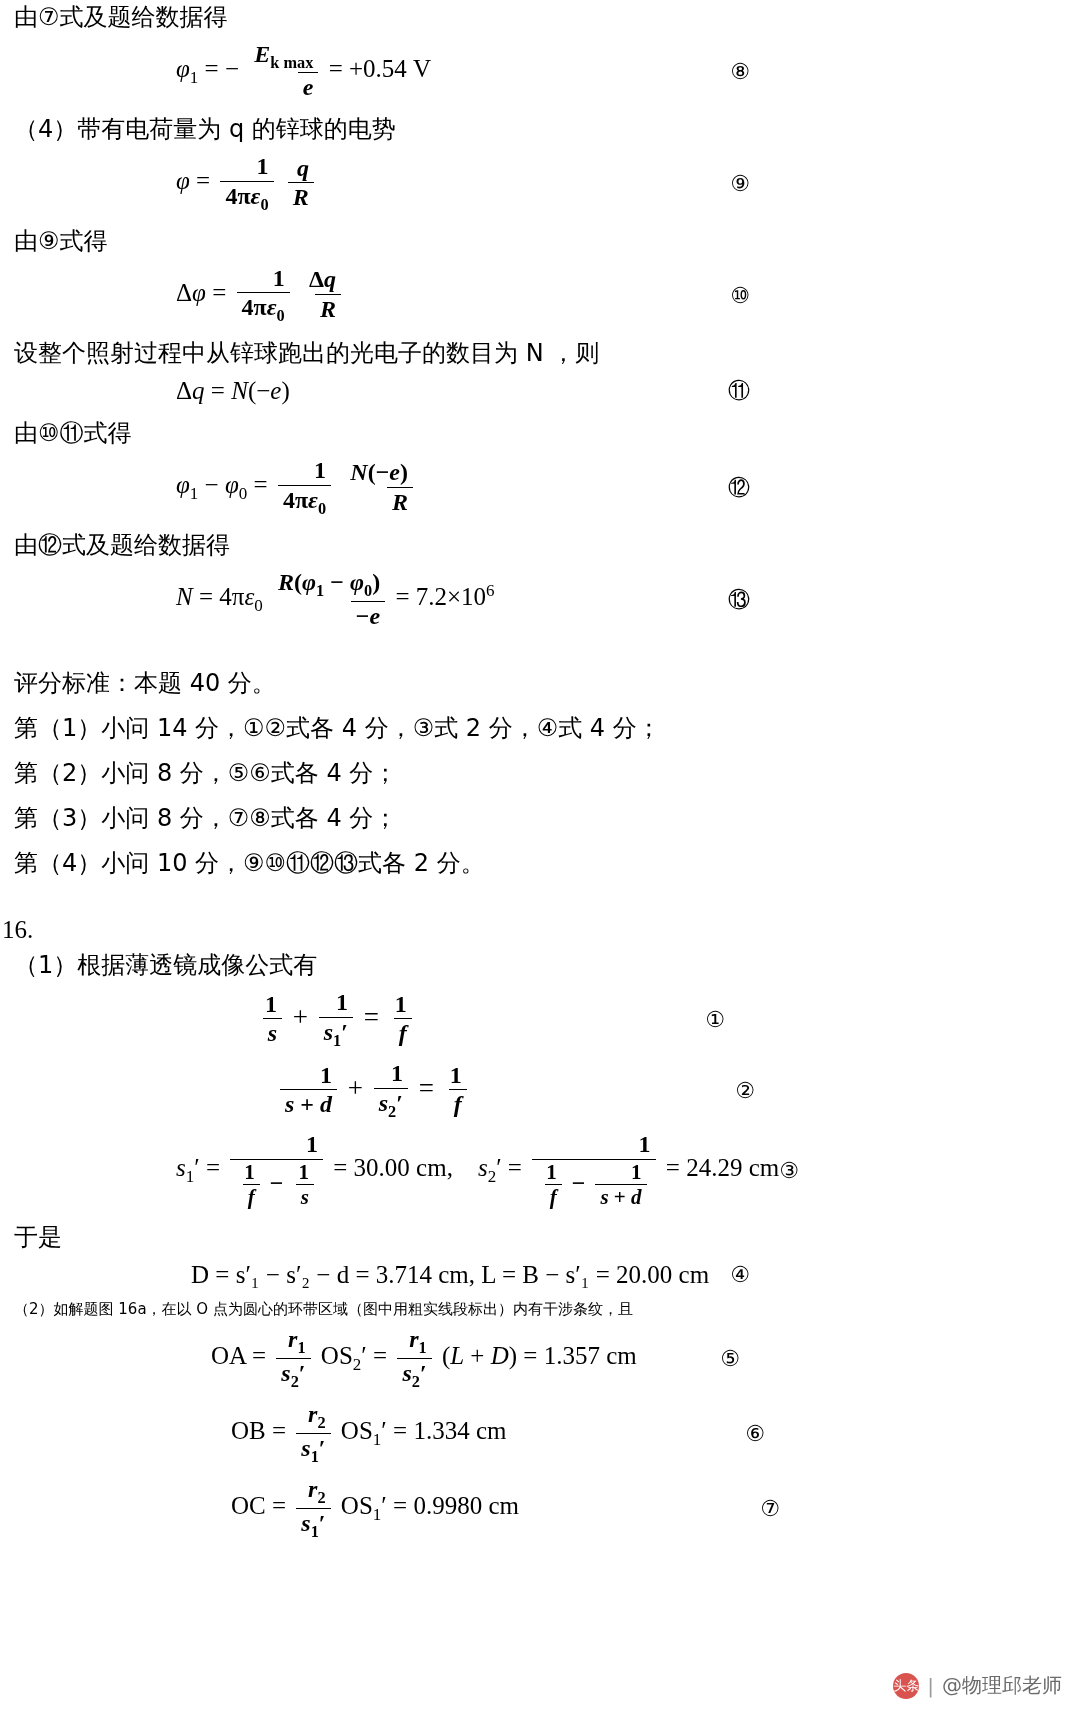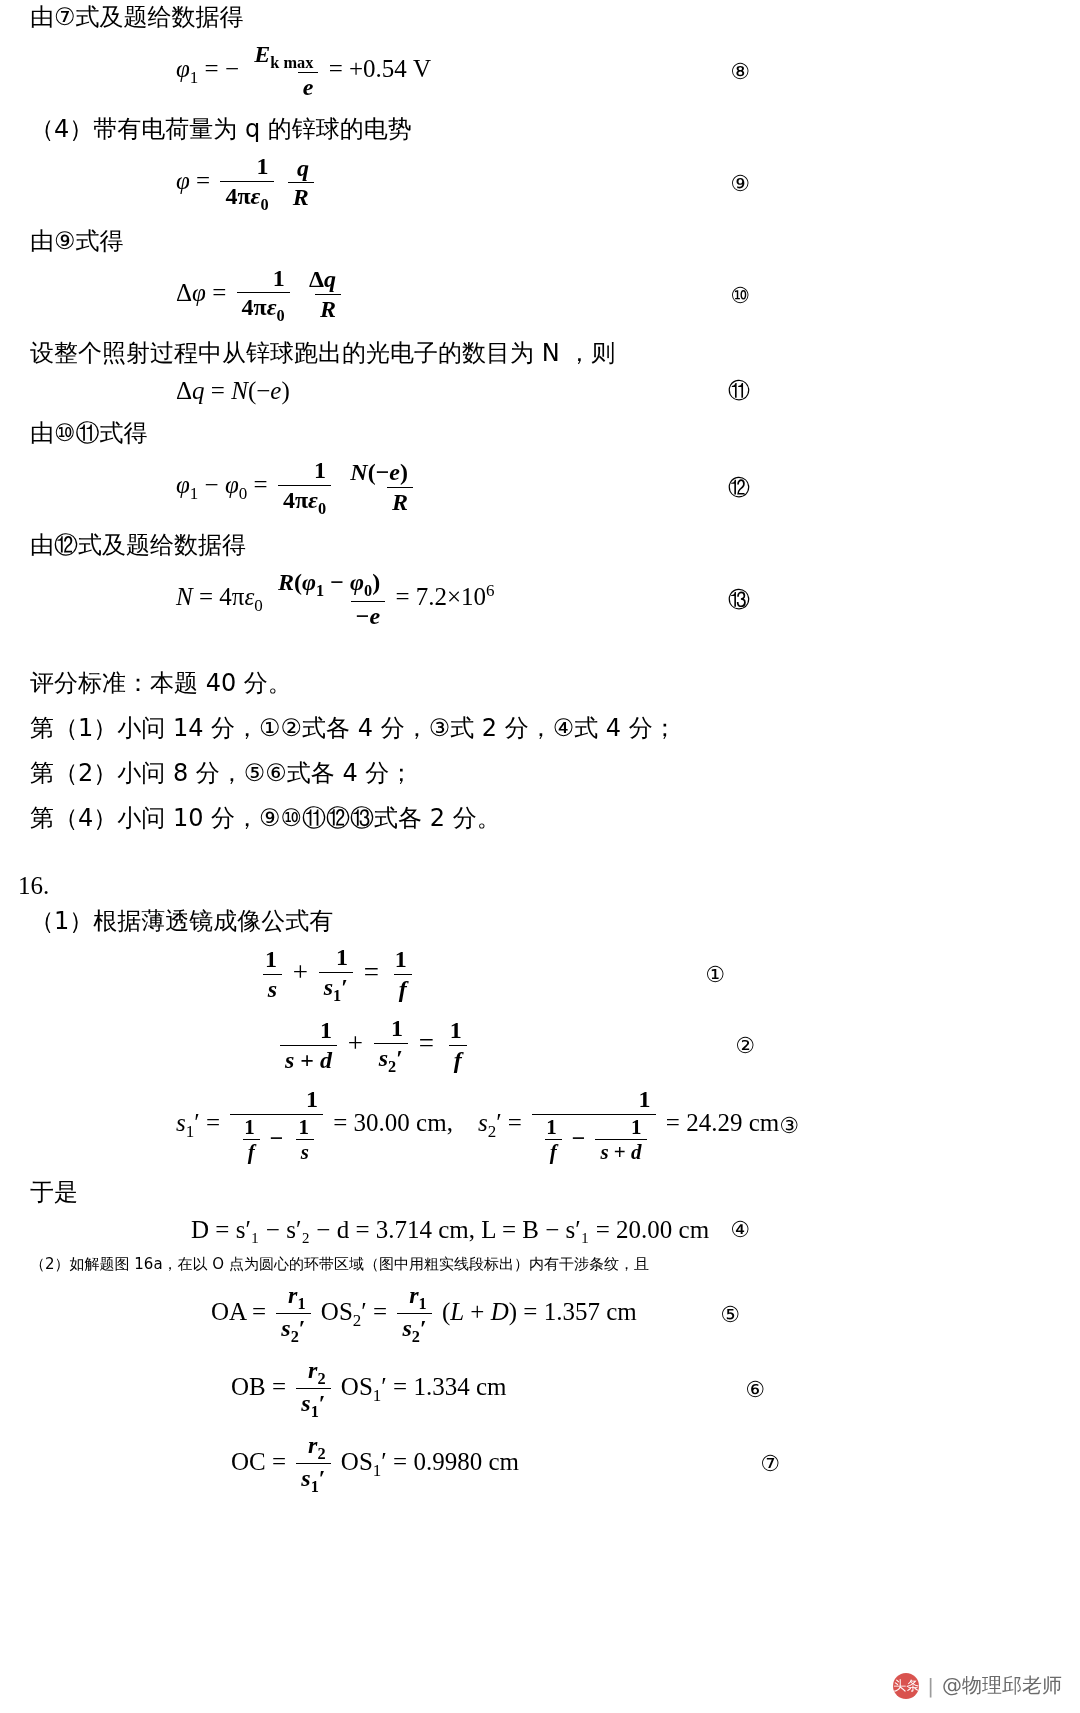--- a/index.html
+++ b/index.html
@@ -16,21 +16,21 @@
     position:relative;
     width:1080px;
     height:1713px;
     padding:0;
     box-sizing:border-box;
   }
   .line{
     font-size:25px;
     line-height:1.45;
     margin:0 0 6px 0;
-    padding-left:30px;
+    padding-left:14px;
   }
   .cjk{font-family:"DejaVu Sans", sans-serif; font-size:24px;}
   .eq-row{
     display:flex;
     align-items:center;
     margin:6px 0 10px 0;
     padding-left:16px;
   }
   .eq-body{
     flex:0 0 auto;
@@ -54,21 +54,21 @@
     font-size:24px;
     font-weight:bold;
   }
   .frac .num{padding:0 5px; line-height:1.15;}
   .frac .den{padding:0 5px; border-top:1.4px solid #000; line-height:1.2;}
   .sub{font-size:0.68em; vertical-align:sub;}
   .sup{font-size:0.68em; vertical-align:super;}
   .big{font-size:27px;}
   .blockspace{height:26px;}
   .scoring .line{margin-bottom:10px;}
-  .sec-num{font-size:25px;padding-left:18px;margin:0 0 4px 0;}
+  .sec-num{font-size:25px;padding-left:2px;margin:0 0 4px 0;}
   .watermark{
     position:absolute;
     right:18px;
     bottom:14px;
     display:flex;
     align-items:center;
     gap:8px;
     font-family:"DejaVu Sans", sans-serif;
     font-size:20px;
     color:#6b6b6b;
@@ -174,20 +174,21 @@
     </div>
     <div class="eq-num">⑬</div>
   </div>
 
   <div class="blockspace"></div>
 
   <div class="scoring">
     <div class="line cjk">评分标准：本题 40 分。</div>
     <div class="line cjk">第（1）小问 14 分，①②式各 4 分，③式 2 分，④式 4 分；</div>
     <div class="line cjk">第（2）小问 8 分，⑤⑥式各 4 分；</div>
+    <div class="line cjk">第（3）小问 8 分，⑦⑧式各 4 分；</div>
     <div class="line cjk">第（4）小问 10 分，⑨⑩⑪⑫⑬式各 2 分。</div>
   </div>
 
   <div class="blockspace"></div>
 
   <div class="sec-num">16.</div>
   <div class="line cjk">（1）根据薄透镜成像公式有</div>
 
   <div class="eq-row">
     <div class="eq-body big" style="margin-left:240px;">

